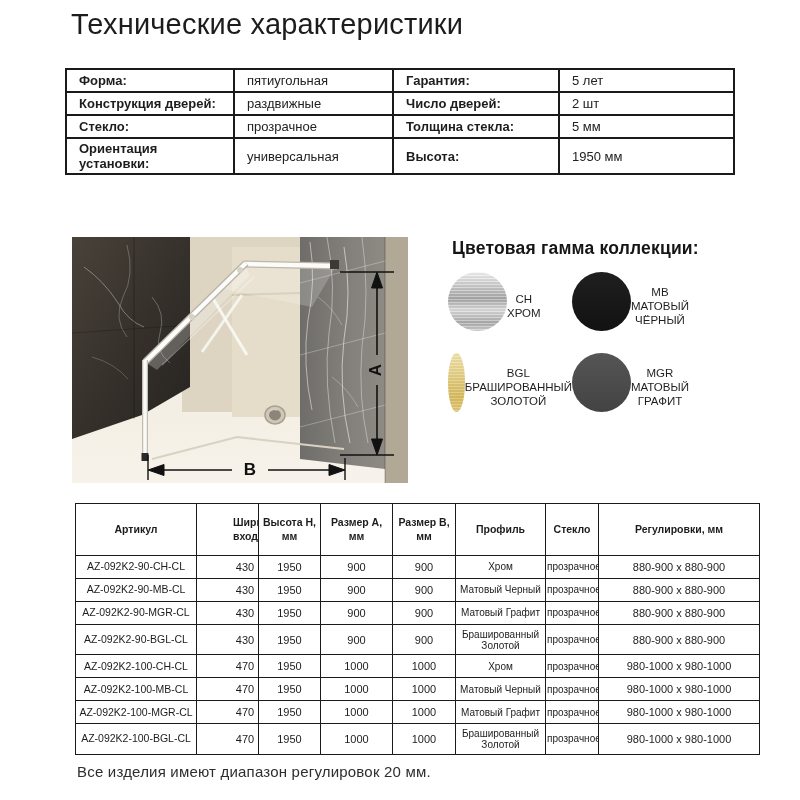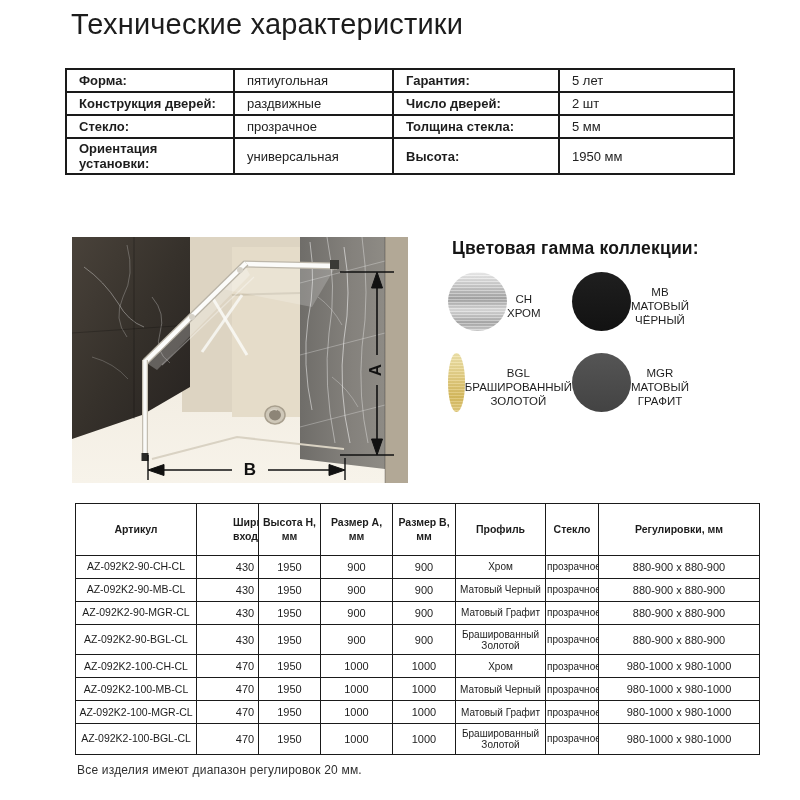--- a/index.html
+++ b/index.html
@@ -81,21 +81,21 @@
   .products-table .c5 { width: 90px; }
   .products-table .c6 { width: 53px; }
   .products-table .c7 { width: 161px; }
   .products-table td.c0 { font-size: 10.5px; }
   .products-table td.c5 { font-size: 10px; }
   .products-table td.c6 { font-size: 10px; }
 
   
   .footer-note {
     position: absolute; left: 77px; top: 763px;
-    font-size: 12px; color: #2e2e2e; letter-spacing: 0.2px;
+    font-size: 15px; color: #2e2e2e; letter-spacing: 0.2px;
   }
 </style>
 </head>
 <body>
 
 <h1 class="page-title">Технические характеристики</h1>
 
 <div class="spec-grid">
     <div class="spec-label">Форма:</div>
     <div class="spec-value">пятиугольная</div>

